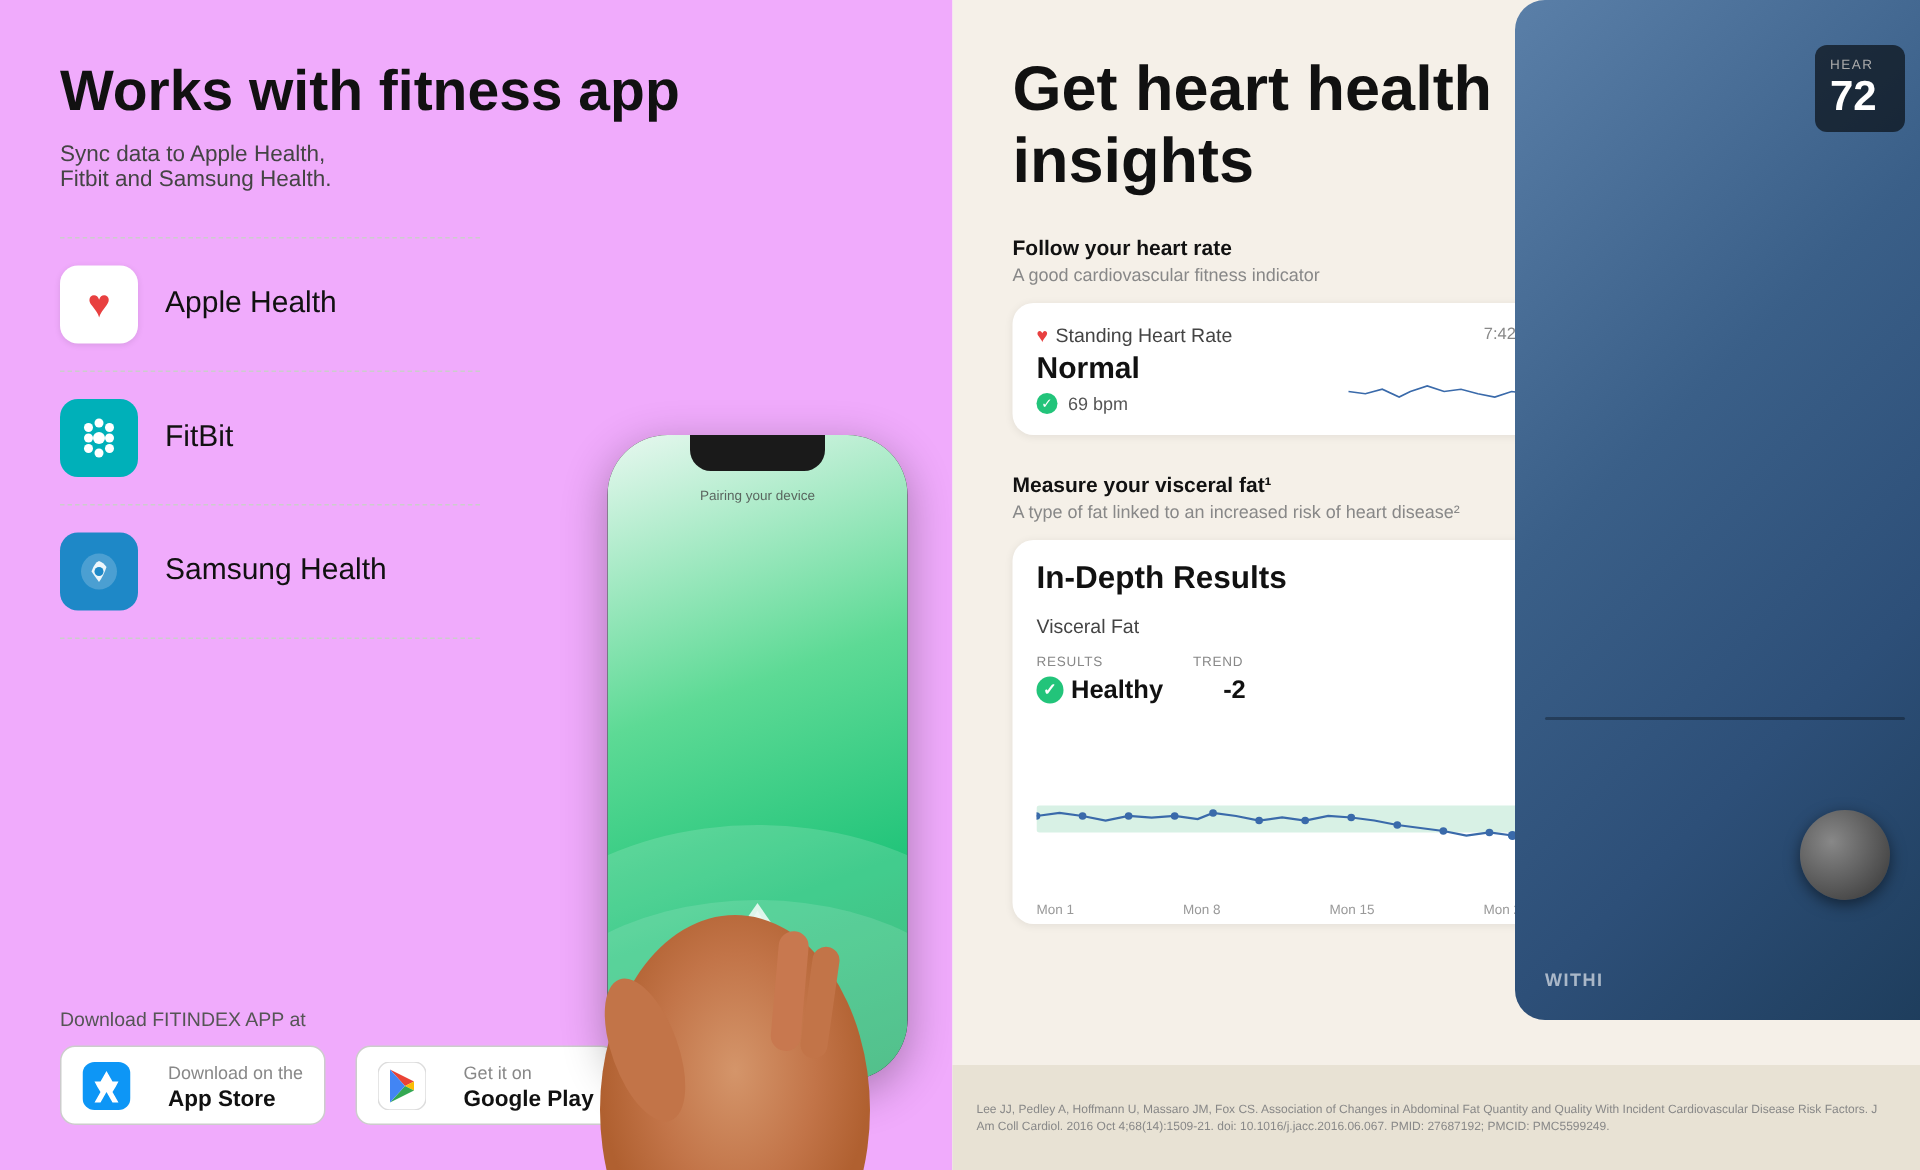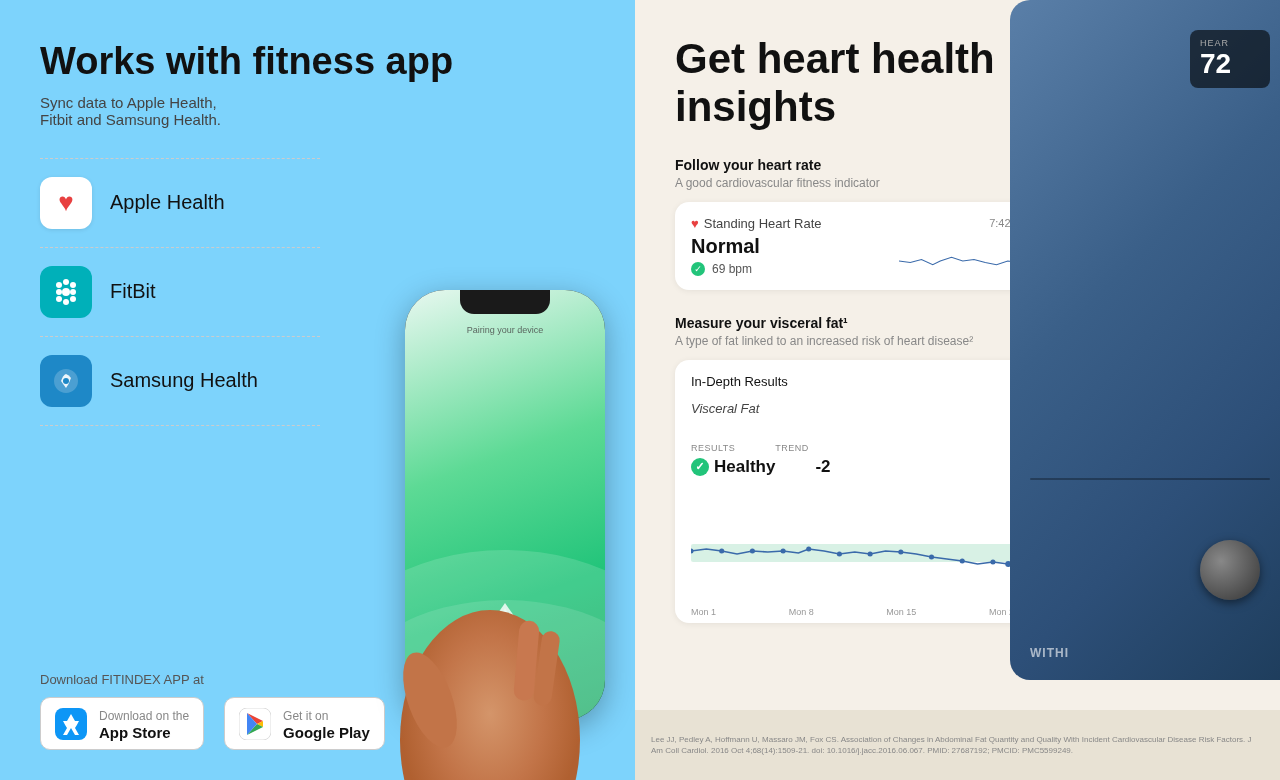--- a/index.html
+++ b/index.html
@@ -8,21 +8,21 @@
       height: 780px;
       font-family: -apple-system, BlinkMacSystemFont, 'Segoe UI', Arial, sans-serif;
       overflow: hidden;
       display: flex;
     }
 
     
     .left-panel {
       width: 635px;
       height: 780px;
-      background: #7dd3fc;
+      background: #f0abfc;
       position: relative;
       padding: 40px 40px 30px 40px;
       display: flex;
       flex-direction: column;
     }
 
     .left-title {
       font-size: 38px;
       font-weight: 700;
       color: #111;
@@ -96,21 +96,21 @@
     }
 
     .store-buttons {
       display: flex;
       gap: 20px;
     }
 
     .store-btn {
       display: flex;
       align-items: center;
-      gap: 12px;
+      gap: 25px;
       background: white;
       border: 1.5px solid #ccc;
       border-radius: 10px;
       padding: 8px 14px;
       cursor: pointer;
     }
 
     .store-btn-icon {
       width: 32px;
       height: 32px;
@@ -260,32 +260,31 @@
     
     .visceral-card {
       background: white;
       border-radius: 14px;
       padding: 14px 16px;
       width: 380px;
       box-shadow: 0 1px 6px rgba(0,0,0,0.07);
     }
 
     .visceral-card-title {
-      font-size: 13px;
-      font-weight: 400;
+      font-size: 21px;
+      font-weight: 700;
       color: #111;
       margin-bottom: 10px;
     }
 
     .visceral-inner-title {
       display: flex;
       justify-content: space-between;
       align-items: center;
-      margin-bottom: 24px;
-      font-style: italic;
+      margin-bottom: 8px;
     }
 
     .visceral-name {
       font-size: 13px;
       color: #444;
     }
 
     .visceral-help {
       width: 20px;
       height: 20px;
@@ -293,21 +292,21 @@
       background: #222;
       color: white;
       font-size: 12px;
       display: flex;
       align-items: center;
       justify-content: center;
     }
 
     .visceral-labels {
       display: flex;
-      gap: 40px;
+      gap: 60px;
       margin-bottom: 4px;
     }
 
     .visceral-col-label {
       font-size: 9px;
       text-transform: uppercase;
       color: #888;
       letter-spacing: 0.5px;
     }
 
@@ -380,21 +379,21 @@
       height: 680px;
       background: linear-gradient(135deg, #5a7fa8 0%, #3a5f88 40%, #2d4f78 70%, #1e3d5c 100%);
       border-radius: 20px 0 0 20px;
       overflow: hidden;
     }
 
     .scale-display {
       position: absolute;
       top: 30px;
       right: 20px;
-      width: 80px;
+      width: 60px;
       background: rgba(0,0,0,0.6);
       border-radius: 8px;
       padding: 8px 10px;
     }
 
     .scale-label {
       font-size: 9px;
       color: #aaa;
       text-transform: uppercase;
       letter-spacing: 1px;

